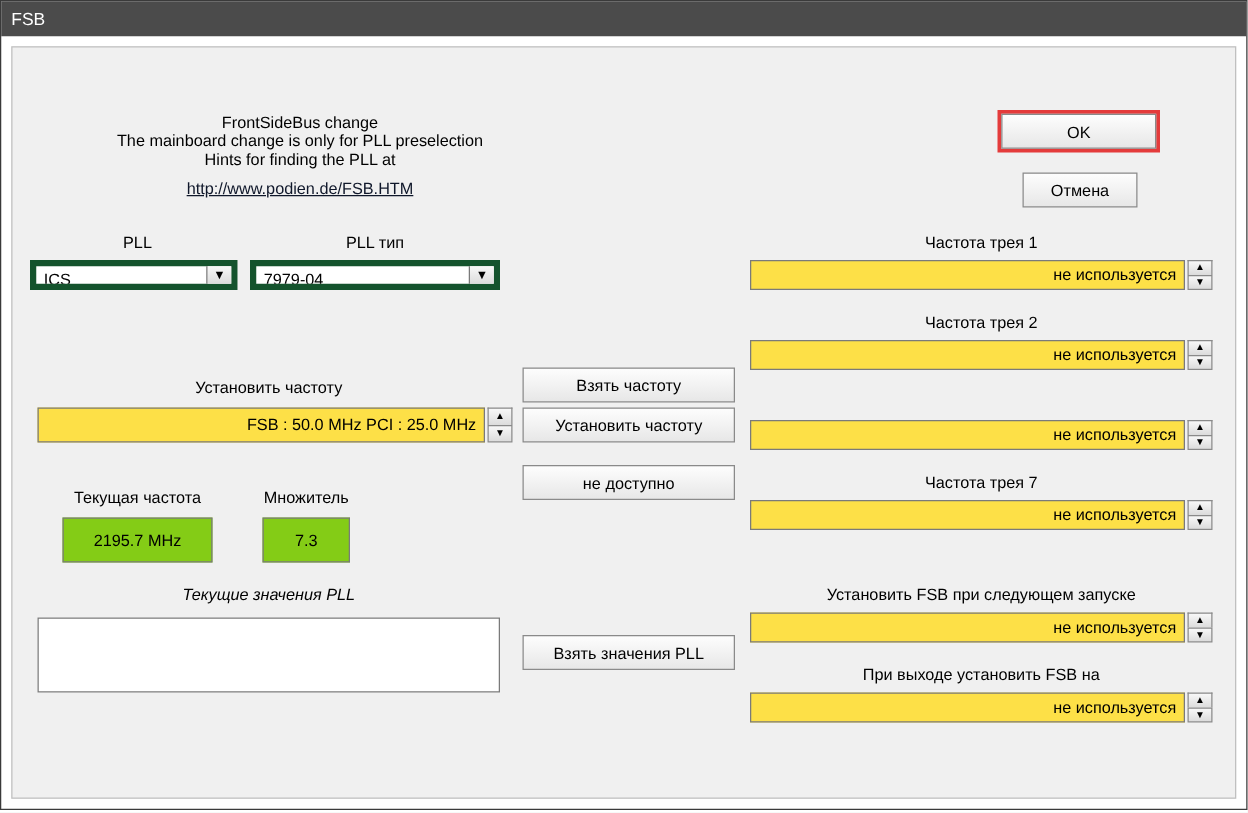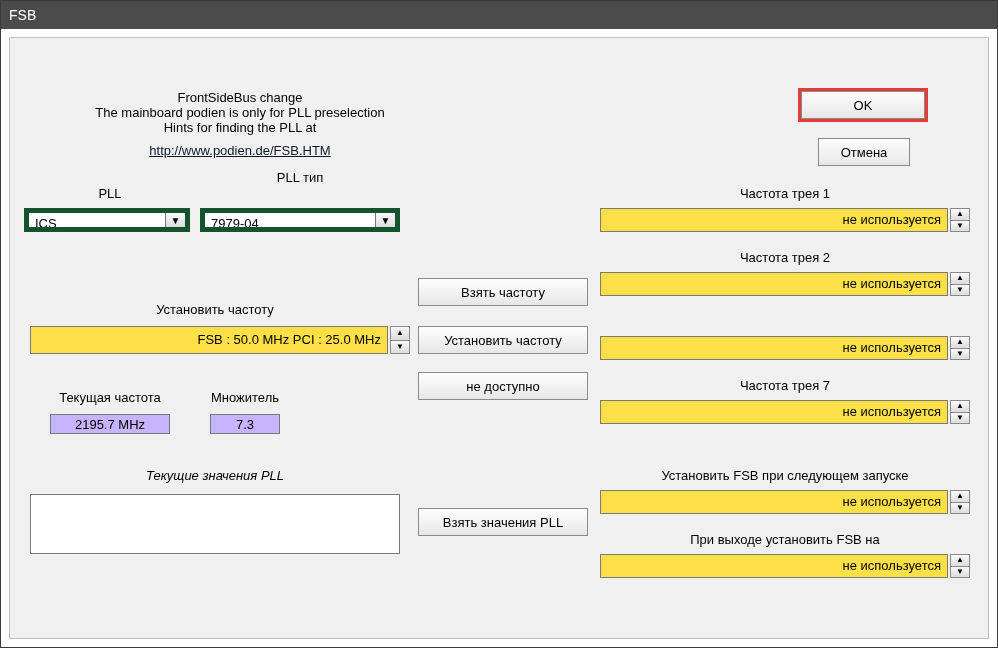--- a/index.html
+++ b/index.html
@@ -99,23 +99,23 @@
     flex:1;
     background: linear-gradient(to bottom,#f8f8f8,#dcdcdc);
     border:1px solid #8a8a8a;
     display:flex; align-items:center; justify-content:center;
     font-size:8px;
     line-height:1;
   }
   .spin .spin-btns div:first-child{ border-bottom:none; }
 
   .readout {
-    background:#c4b5fd;
+    background:#84cc16;
     border:1px solid #7a7a7a;
-    height:20px;
+    height:36px;
     display:flex; align-items:center; justify-content:center;
     font-size:13px;
   }
   .memo {
     background:#fff;
     border:1px solid #7a7a7a;
   }
 
   
   .abs { position:absolute;margin-top:30px; }
@@ -131,39 +131,39 @@
 
   <div class="client">
 
     <div class="abs ok-highlight" style="left:788px; top:20px; width:130px;">
       <div class="btn">OK</div>
     </div>
     <div class="abs btn" style="left:808px; top:70px; width:92px;">Отмена</div>
 
     <div class="abs center-text" style="left:30px; top:22px; width:400px;">
       <div class="label">FrontSideBus change</div>
-      <div class="label">The mainboard podien is only for PLL preselection</div>
+      <div class="label">The mainboard change is only for PLL preselection</div>
       <div class="label">Hints for finding the PLL at</div>
       <div style="height:8px;"></div>
       <span class="link">http://www.podien.de/FSB.HTM</span>
     </div>
 
     <div class="abs center-text label" style="left:20px; top:118px; width:160px;">PLL</div>
     <div class="abs combo" style="left:14px; top:140px; width:166px;">
       <div class="combo-text">ICS</div>
       <div class="combo-btn">▼</div>
     </div>
 
-    <div class="abs center-text label" style="left:190px; top:102px; width:200px;">PLL тип</div>
+    <div class="abs center-text label" style="left:190px; top:118px; width:200px;">PLL тип</div>
     <div class="abs combo" style="left:190px; top:140px; width:200px;">
       <div class="combo-text">7979-04</div>
       <div class="combo-btn">▼</div>
     </div>
 
-    <div class="abs btn" style="left:408px; top:210px; width:170px;">Взять частоту</div>
+    <div class="abs btn" style="left:408px; top:226px; width:170px;">Взять частоту</div>
     <div class="abs btn" style="left:408px; top:258px; width:170px;">Установить частоту</div>
     <div class="abs btn" style="left:408px; top:304px; width:170px;">не доступно</div>
     <div class="abs btn" style="left:408px; top:440px; width:170px;">Взять значения PLL</div>
 
     <div class="abs center-text label" style="left:20px; top:234px; width:370px;">Установить частоту</div>
     <div class="abs spin" style="left:20px; top:258px; width:380px; height:28px;">
       <div class="spin-text" style="height:28px; padding-top:5px;">FSB :  50.0 MHz  PCI :  25.0 MHz</div>
       <div class="spin-btns" style="height:28px;">
         <div>▲</div>
         <div>▼</div>

